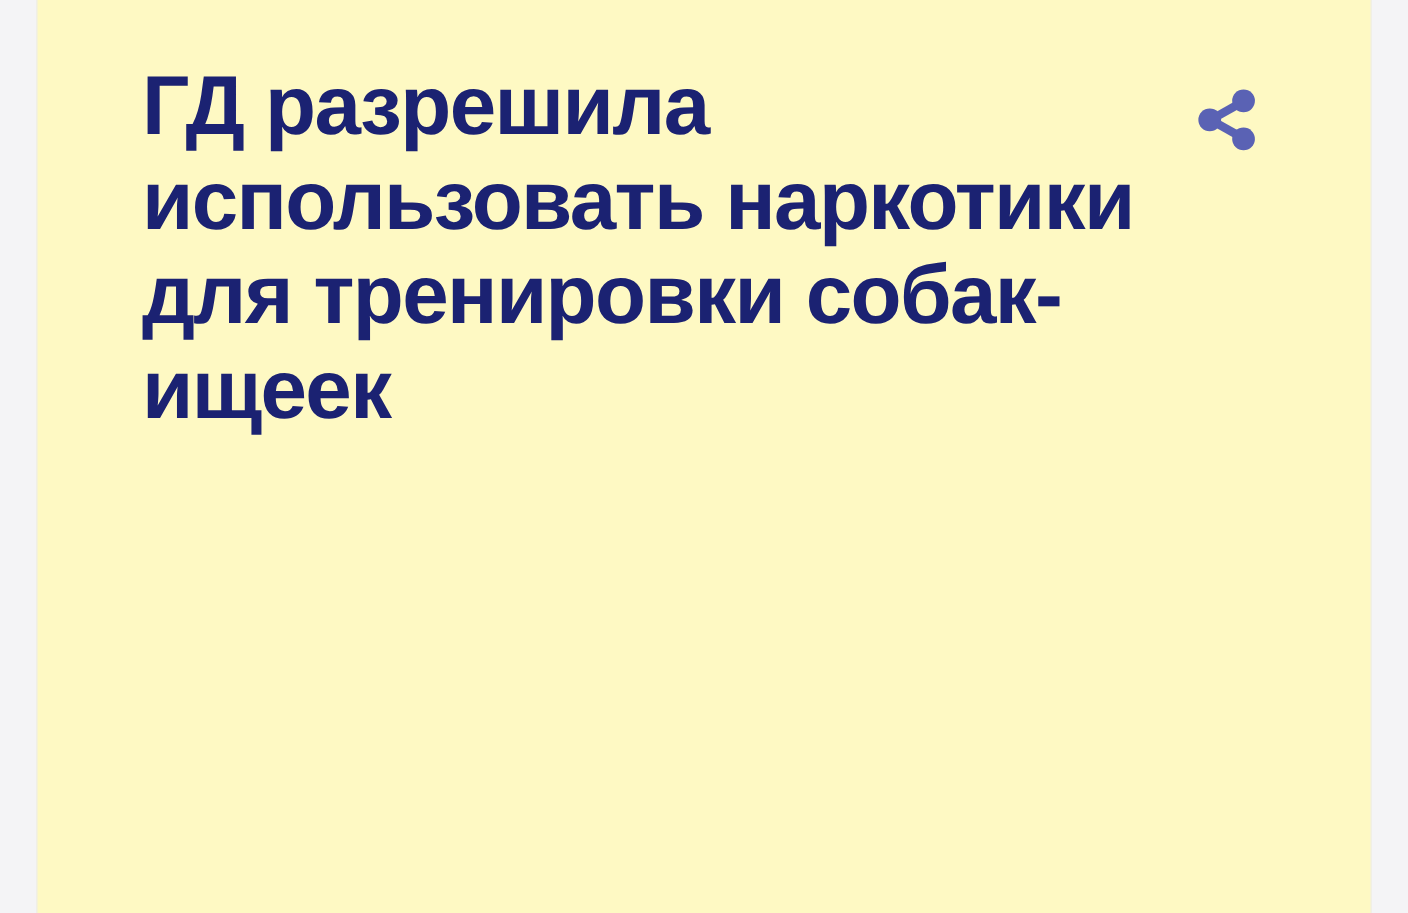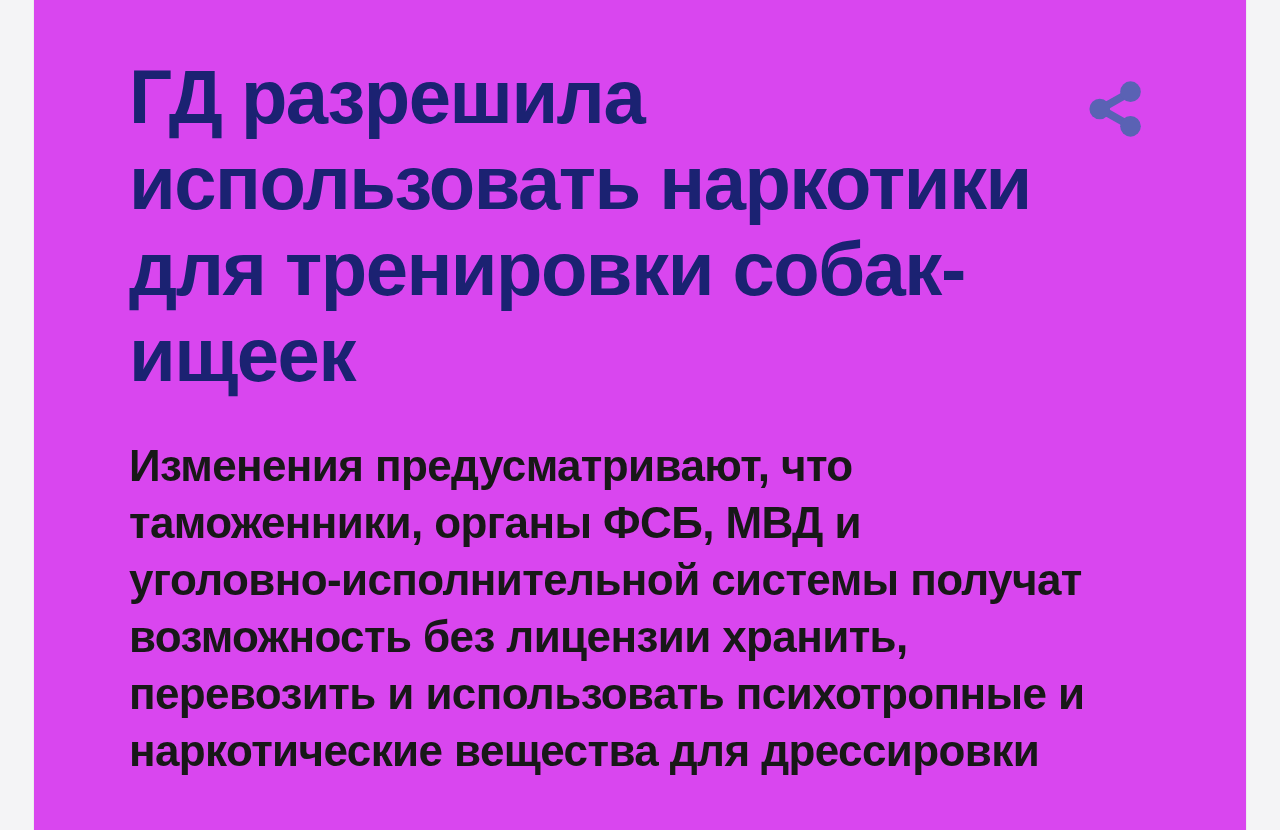--- a/index.html
+++ b/index.html
@@ -17,21 +17,21 @@
     background: #f4f4f6;
   }
   .gutter.left  { left: 0; }
   .gutter.right { right: 0; }
   .card {
     position: absolute;
     left: 33px;
     top: 0;
     width: 1214px;
     height: 830px;
-    background: #d946ef;
+    background: #fef9c3;
     border-left: 1px solid #ececee;
     border-right: 1px solid #ececee;
     box-sizing: border-box;
   }
   .title {
     position: absolute;
     left: 95px;
     top: 54px;
     margin: 0;
     width: 1000px;
@@ -89,21 +89,15 @@
         <g class="share-shape">
           <line x1="6.4" y1="12" x2="17.6" y2="5.7" stroke-width="3"></line>
           <line x1="6.4" y1="12" x2="17.6" y2="18.3" stroke-width="3"></line>
           <circle cx="18" cy="5.3" r="4"></circle>
           <circle cx="6.1" cy="12" r="4"></circle>
           <circle cx="18" cy="18.7" r="4"></circle>
         </g>
       </svg>
     </button>
 
-    <p class="lead">Изменения предусматривают, что
-таможенники, органы ФСБ, МВД и
-уголовно-исполнительной системы получат
-возможность без лицензии хранить,
-перевозить и использовать психотропные и
-наркотические вещества для дрессировки</p>
 
   </div>
 </div>
 
 </body></html>

